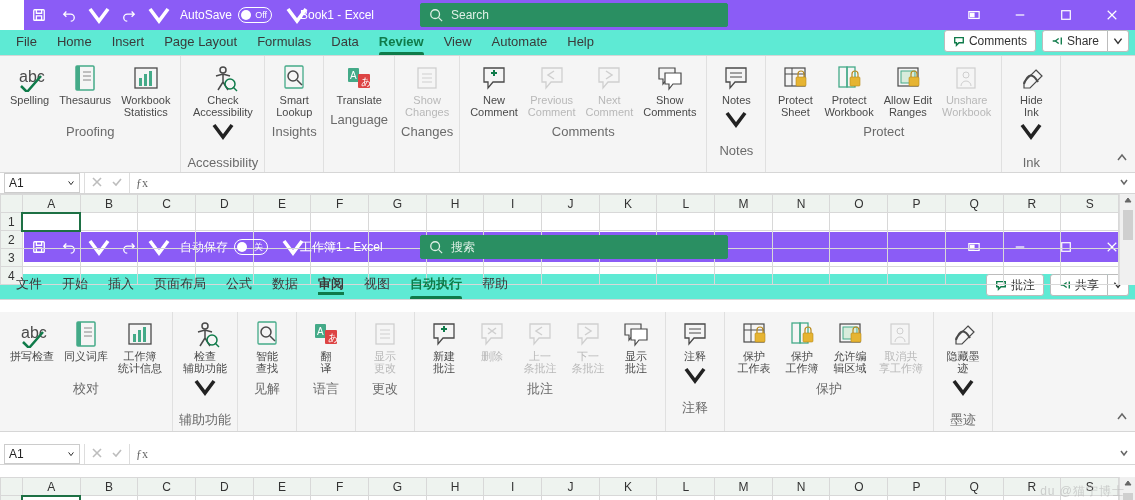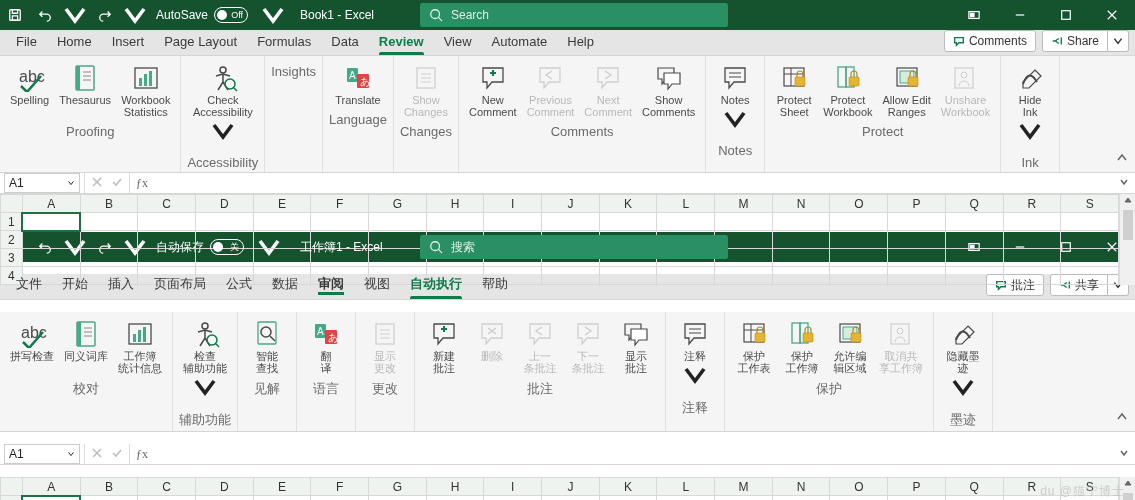--- a/index.html
+++ b/index.html
@@ -2,37 +2,37 @@
 <html><head>
 <meta charset="utf-8">
 <style>
   * { margin:0; padding:0; box-sizing:border-box; font-family:"Segoe UI",Arial,sans-serif; }
   body { background:#fff; width:1135px; height:500px; overflow:hidden; font-size:12px; color:#222; }
   .window { display:flex; flex-direction:column; }
   .win-top { height:232px; }
   .win-bot { height:268px;gap:12px; }
 
   
-  .titlebar { height:30px; background:#14532d; display:flex; align-items:center; color:#fff; font-size:12px; }
+  .titlebar { height:30px; background:#8b5cf6; display:flex; align-items:center; color:#fff; font-size:12px;margin-left:24px; }
   .titlebar .tb-icon { width:30px; display:flex; justify-content:center; }
   .titlebar .tb-btn svg { width:14px; height:14px; fill:none; stroke:#fff; stroke-width:1.5; }
   .autosave { display:flex; align-items:center; gap:6px; margin-left:6px; }
   .switch { width:34px; height:16px; border:1px solid #fff; border-radius:8px; display:flex; align-items:center; padding:0 4px; justify-content:flex-end; position:relative; }
   .switch::before { content:""; width:10px; height:10px; background:#fff; border-radius:50%; position:absolute; left:2px; }
   .switch span { font-size:9px; }
   .chev { margin:0 10px; }
   .doc-title { position:absolute; left:50%; transform:translateX(-50%); display:flex; align-items:center; }
   .searchbox { position:absolute; left:420px; width:308px; height:24px; background:#2a8f62; border:1px solid #2a8f62; border-radius:2px; display:flex; align-items:center; padding:0 8px; gap:8px; color:#dff0e6; }
   .searchbox svg { width:14px; height:14px; stroke:#dff0e6; fill:none; stroke-width:1.5;}
   .tb-right { margin-left:auto; display:flex; align-items:center; }
   .tb-right .winbtn { width:46px; height:30px; display:flex; align-items:center; justify-content:center; }
   .tb-right .winbtn svg { width:12px; height:12px; stroke:#fff; fill:none; stroke-width:1.4; }
 
   
-  .tabstrip { height:26px; background:#e5e5e5; border-bottom:1px solid #d6d6d6; display:flex; align-items:flex-end; padding:0 6px; }
+  .tabstrip { height:26px; background:#5eead4; border-bottom:1px solid #d6d6d6; display:flex; align-items:flex-end; padding:0 6px; }
   .tab { padding:4px 10px 6px; font-size:13px; color:#3a3a3a; position:relative; }
   .tab.active { color:#0f7b4a; font-weight:600; }
   .tab.active::after { content:""; position:absolute; left:10px; right:10px; bottom:0; height:3px; background:#0f7b4a; border-radius:2px 2px 0 0;}
   .tabstrip .spacer { flex:1; }
   .share-area { display:flex; gap:6px; padding-bottom:3px; }
   .pillbtn { border:1px solid #bcbcbc; border-radius:3px; height:22px; display:flex; align-items:center; padding:0 8px; gap:4px; font-size:12px; color:#333; background:#fff;}
   .pillbtn svg { width:12px; height:12px; stroke:#0f7b4a; fill:none; stroke-width:1.6;}
   .pill-split { display:flex; }
   .pill-split .pillbtn:first-child{border-radius:3px 0 0 3px;}
   .pill-split .dd{border-left:none;border-radius:0 3px 3px 0;padding:0 4px;}
@@ -327,20 +327,30 @@
         <div class="lbl">Check
 Accessibility</div>
         <div style="margin-top:-2px"><svg viewBox="0 0 10 10">
                   <path d="M2 3 L5 7 L8 3" fill="none" stroke="currentColor" stroke-width="1.2"></path>
                 </svg></div>
       </div>
           </div>
           <div class="grplabel">Accessibility</div>
         </div>
         <div class="group">
+          <div class="cmds">
+            <div class="cmd ">
+        <svg viewBox="0 0 30 30">
+                <use href="#i-smartlookup"></use>
+              </svg>
+        <div class="lbl">Smart
+Lookup</div>
+
+      </div>
+          </div>
           <div class="grplabel">Insights</div>
         </div>
         <div class="group">
           <div class="cmds">
             <div class="cmd ">
         <svg viewBox="0 0 30 30">
                 <use href="#i-translate"></use>
               </svg>
         <div class="lbl">Translate</div>
 

